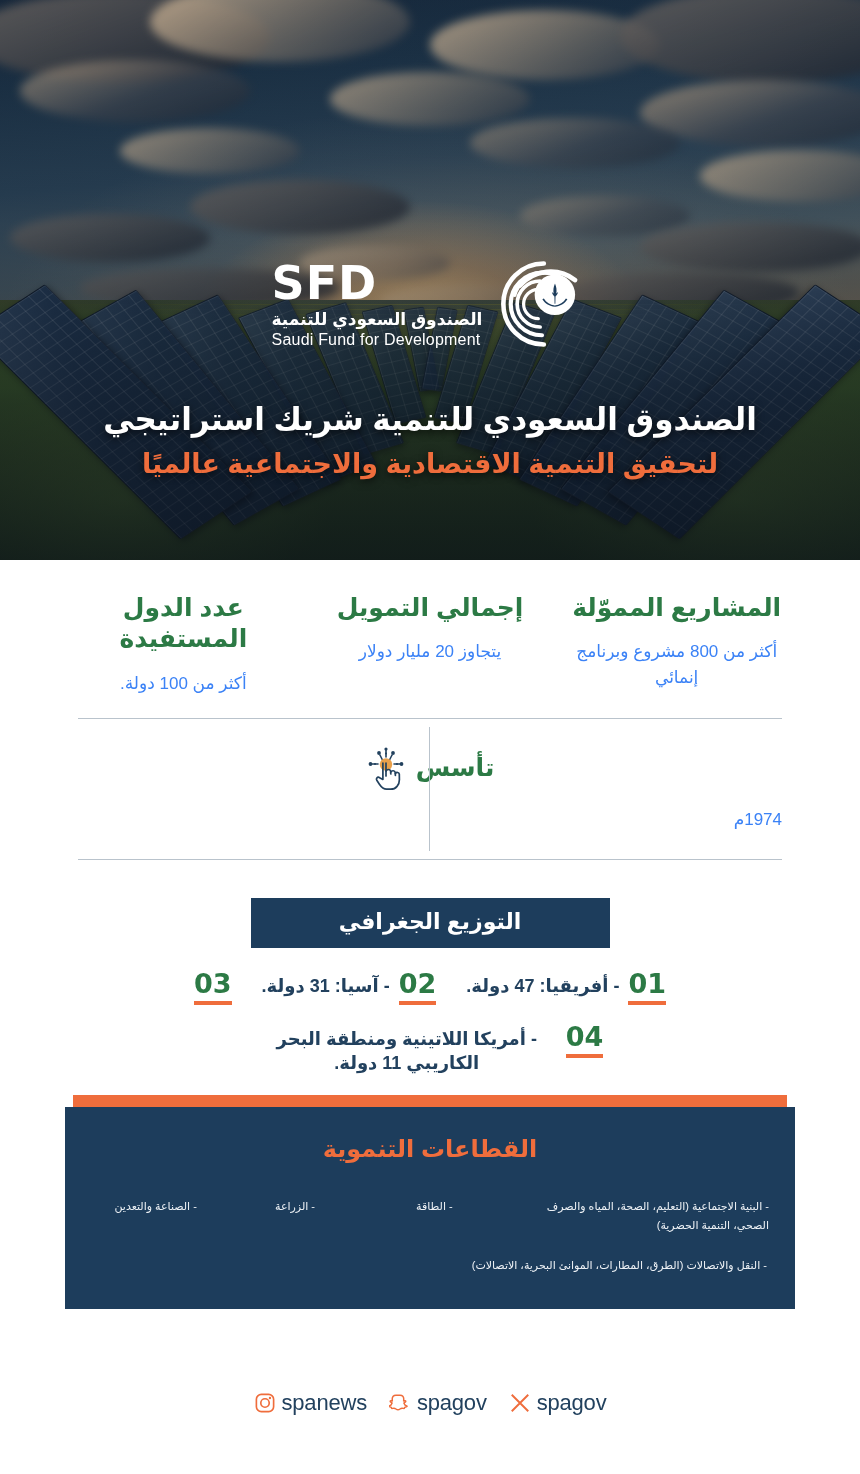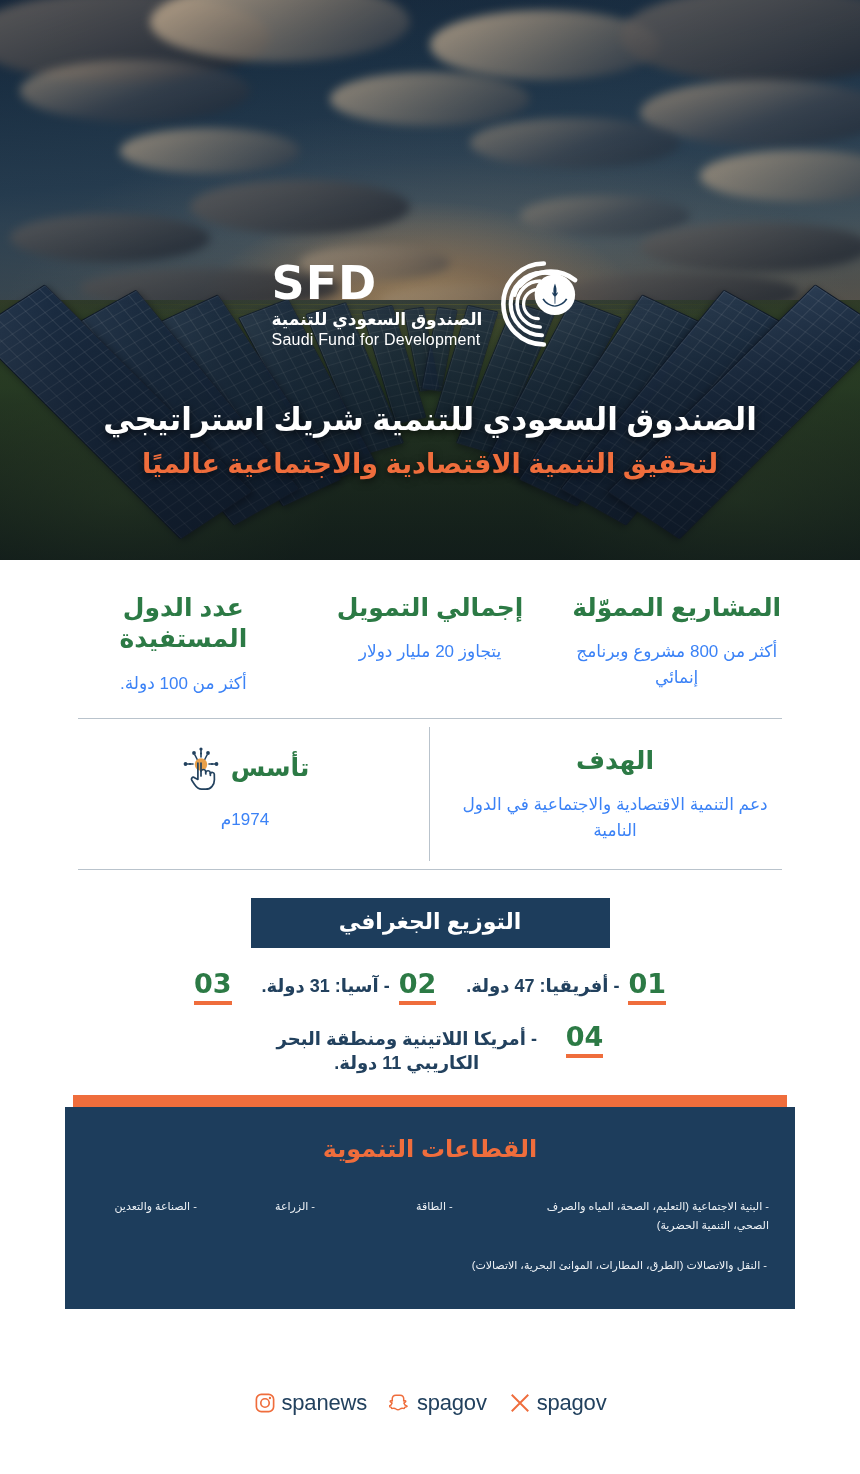--- a/index.html
+++ b/index.html
@@ -117,21 +117,21 @@
   }
   .divider-h {
     height:1px; background:#b9c3cc; margin:0 78px;
   }
   .stat-row-2 {
     display:flex; padding:26px 60px 26px; position:relative;
   }
   .divider-v {
     position:absolute; top:8px; bottom:8px; right:430px; width:1px; background:#b9c3cc;
   }
-  .stat-col-2 { flex:1; text-align:center; padding:0 18px; }
+  .stat-col-2 { flex:1; text-align:right; padding:0 18px; }
   .founded-head {
     display:flex; align-items:center; justify-content:center; gap:10px;
   }
 
   
   .geo { position:absolute; left:0; top:898px; width:860px; }
   .geo-banner {
     width:359px; margin:0 auto; background:#1d3d5c; color:#fff;
     font-size:22px; font-weight:700; text-align:center; padding:11px 0 13px;
   }
@@ -287,24 +287,20 @@
       <div class="stat-col">
         <div class="stat-title">عدد الدول المستفيدة</div>
         <div class="stat-value">أكثر من 100 دولة.</div>
       </div>
     </div>
 
     <div class="divider-h"></div>
 
     <div class="stat-row-2">
       <div class="divider-v"></div>
-      <div class="stat-col-2">
-        <div class="stat-title">الهدف</div>
-        <div class="stat-value">دعم التنمية الاقتصادية والاجتماعية في الدول النامية</div>
-      </div>
       <div class="stat-col-2">
         <div class="founded-head">
           <div class="stat-title">تأسس</div>
           <svg width="40" height="46" viewBox="0 0 40 46">
             <g stroke="#22415e" stroke-width="1.6" fill="none" stroke-linecap="round">
               <path d="M14 10 L17 16"></path>
                 <path d="M26 10 L23 16"></path>
               <path d="M6 19 L12 19"></path>
                 <path d="M34 19 L28 19"></path>
               <path d="M20 5 L20 12"></path>

